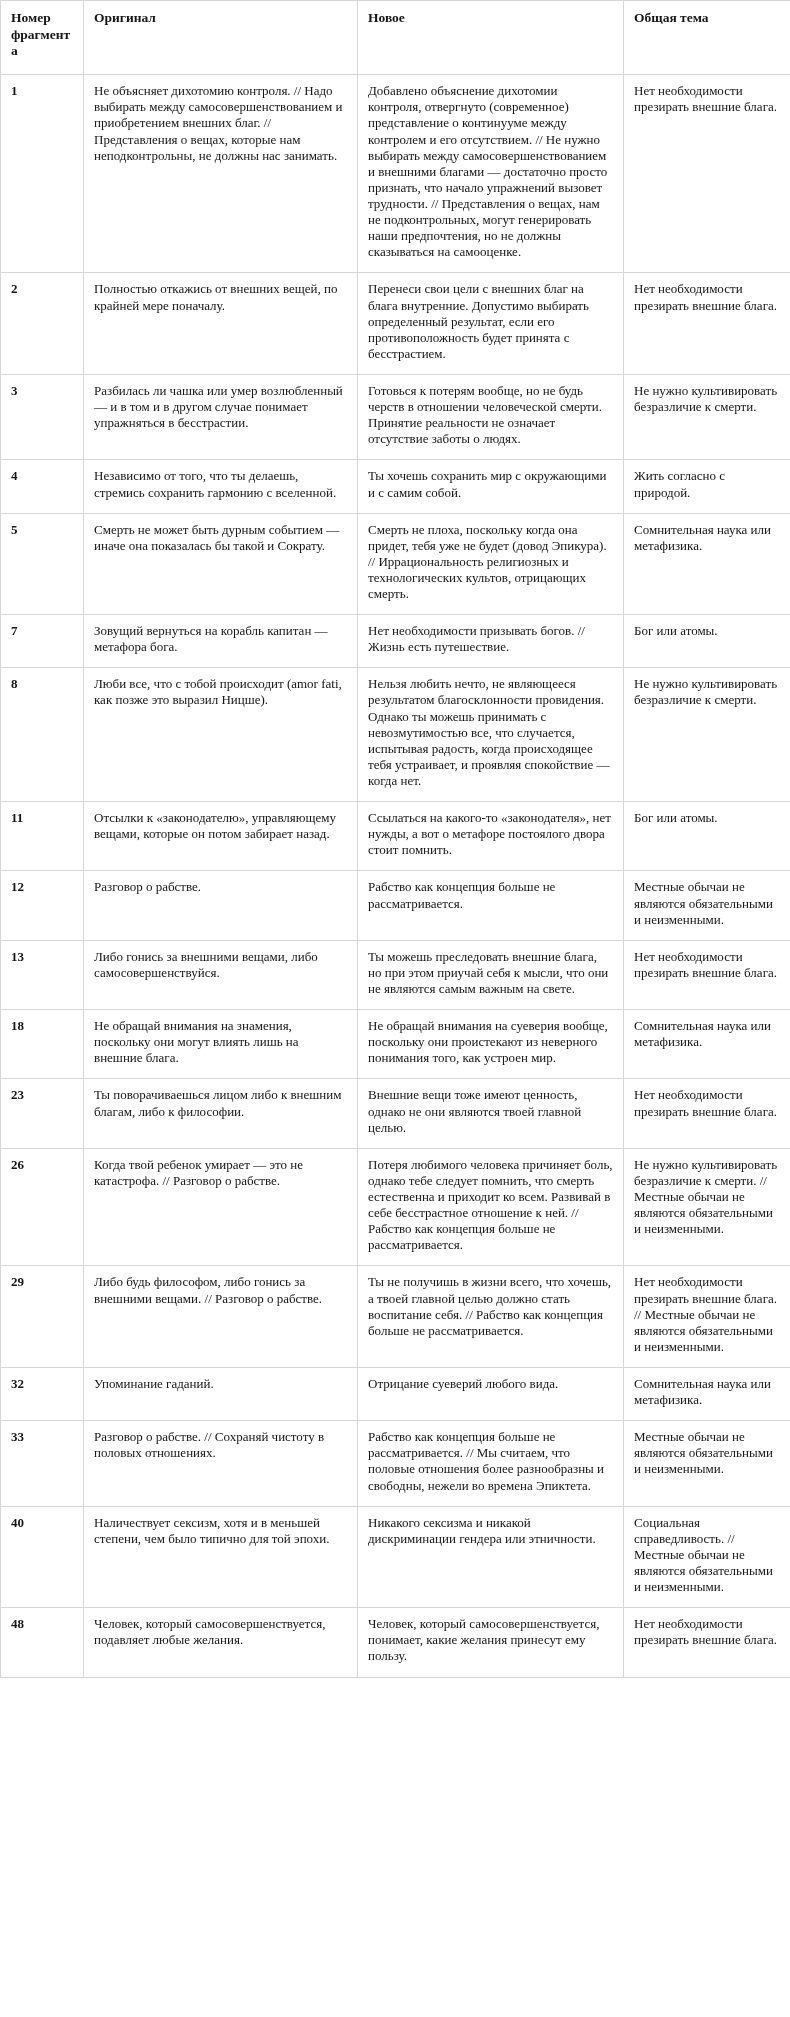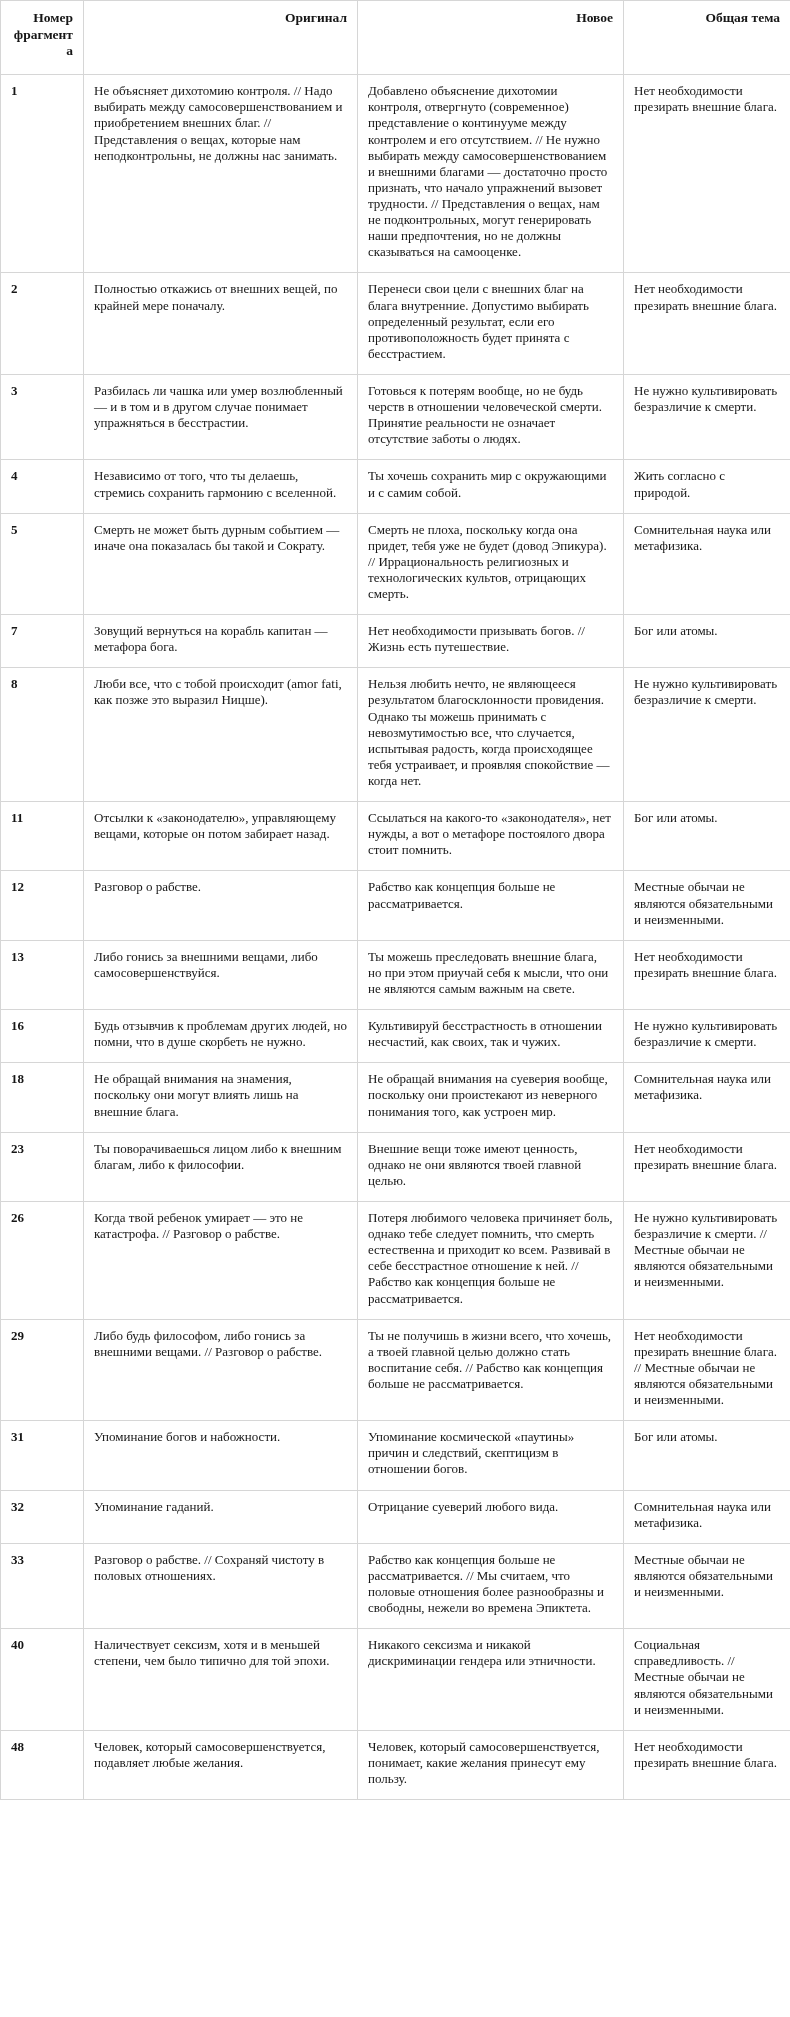--- a/index.html
+++ b/index.html
@@ -21,21 +21,21 @@
   table.cmp th, table.cmp td {
     border: 1px solid #d6d6d6;
     vertical-align: top;
     padding: 8px 10px 12px 10px;
     font-size: 13px;
     line-height: 1.24;
     word-wrap: break-word;
   }
   table.cmp th {
     font-weight: bold;
-    text-align: right;
+    text-align: left;
     font-size: 13.5px;
     padding-top: 9px;
     padding-bottom: 14px;
   }
   td.col-num {
     font-weight: bold;
     font-size: 15px;
     padding-left: 14px;
   }
 </style>
@@ -123,26 +123,20 @@
 
   <tr>
     <td class="col-num">13</td>
     <td class="col-orig">Либо гонись за внешними вещами, либо самосовершенствуйся.</td>
     <td class="col-new">Ты можешь преследовать внешние блага, но при этом приучай себя к мысли, что они не являются самым важным на свете.</td>
     <td class="col-theme">Нет необходимости презирать внешние блага.</td>
   </tr>
 
 
 
-  <tr>
-    <td class="col-num">16</td>
-    <td class="col-orig">Будь отзывчив к проблемам других людей, но помни, что в душе скорбеть не нужно.</td>
-    <td class="col-new">Культивируй бесстрастность в отношении несчастий, как своих, так и чужих.</td>
-    <td class="col-theme">Не нужно культивировать безразличие к смерти.</td>
-  </tr>
 
 
   <tr>
     <td class="col-num">18</td>
     <td class="col-orig">Не обращай внимания на знамения, поскольку они могут влиять лишь на внешние блага.</td>
     <td class="col-new">Не обращай внимания на суеверия вообще, поскольку они проистекают из неверного понимания того, как устроен мир.</td>
     <td class="col-theme">Сомнительная наука или метафизика.</td>
   </tr>
 
   <tr>
@@ -160,26 +154,20 @@
   </tr>
 
   <tr>
     <td class="col-num">29</td>
     <td class="col-orig">Либо будь философом, либо гонись за внешними вещами. // Разговор о рабстве.</td>
     <td class="col-new">Ты не получишь в жизни всего, что хочешь, а твоей главной целью должно стать воспитание себя. // Рабство как концепция больше не рассматривается.</td>
     <td class="col-theme">Нет необходимости презирать внешние блага. // Местные обычаи не являются обязательными и неизменными.</td>
   </tr>
 
 
-  <tr>
-    <td class="col-num">31</td>
-    <td class="col-orig">Упоминание богов и набожности.</td>
-    <td class="col-new">Упоминание космической «паутины» причин и следствий, скептицизм в отношении богов.</td>
-    <td class="col-theme">Бог или атомы.</td>
-  </tr>
 
   <tr>
     <td class="col-num">32</td>
     <td class="col-orig">Упоминание гаданий.</td>
     <td class="col-new">Отрицание суеверий любого вида.</td>
     <td class="col-theme">Сомнительная наука или метафизика.</td>
   </tr>
 
   <tr>
     <td class="col-num">33</td>

